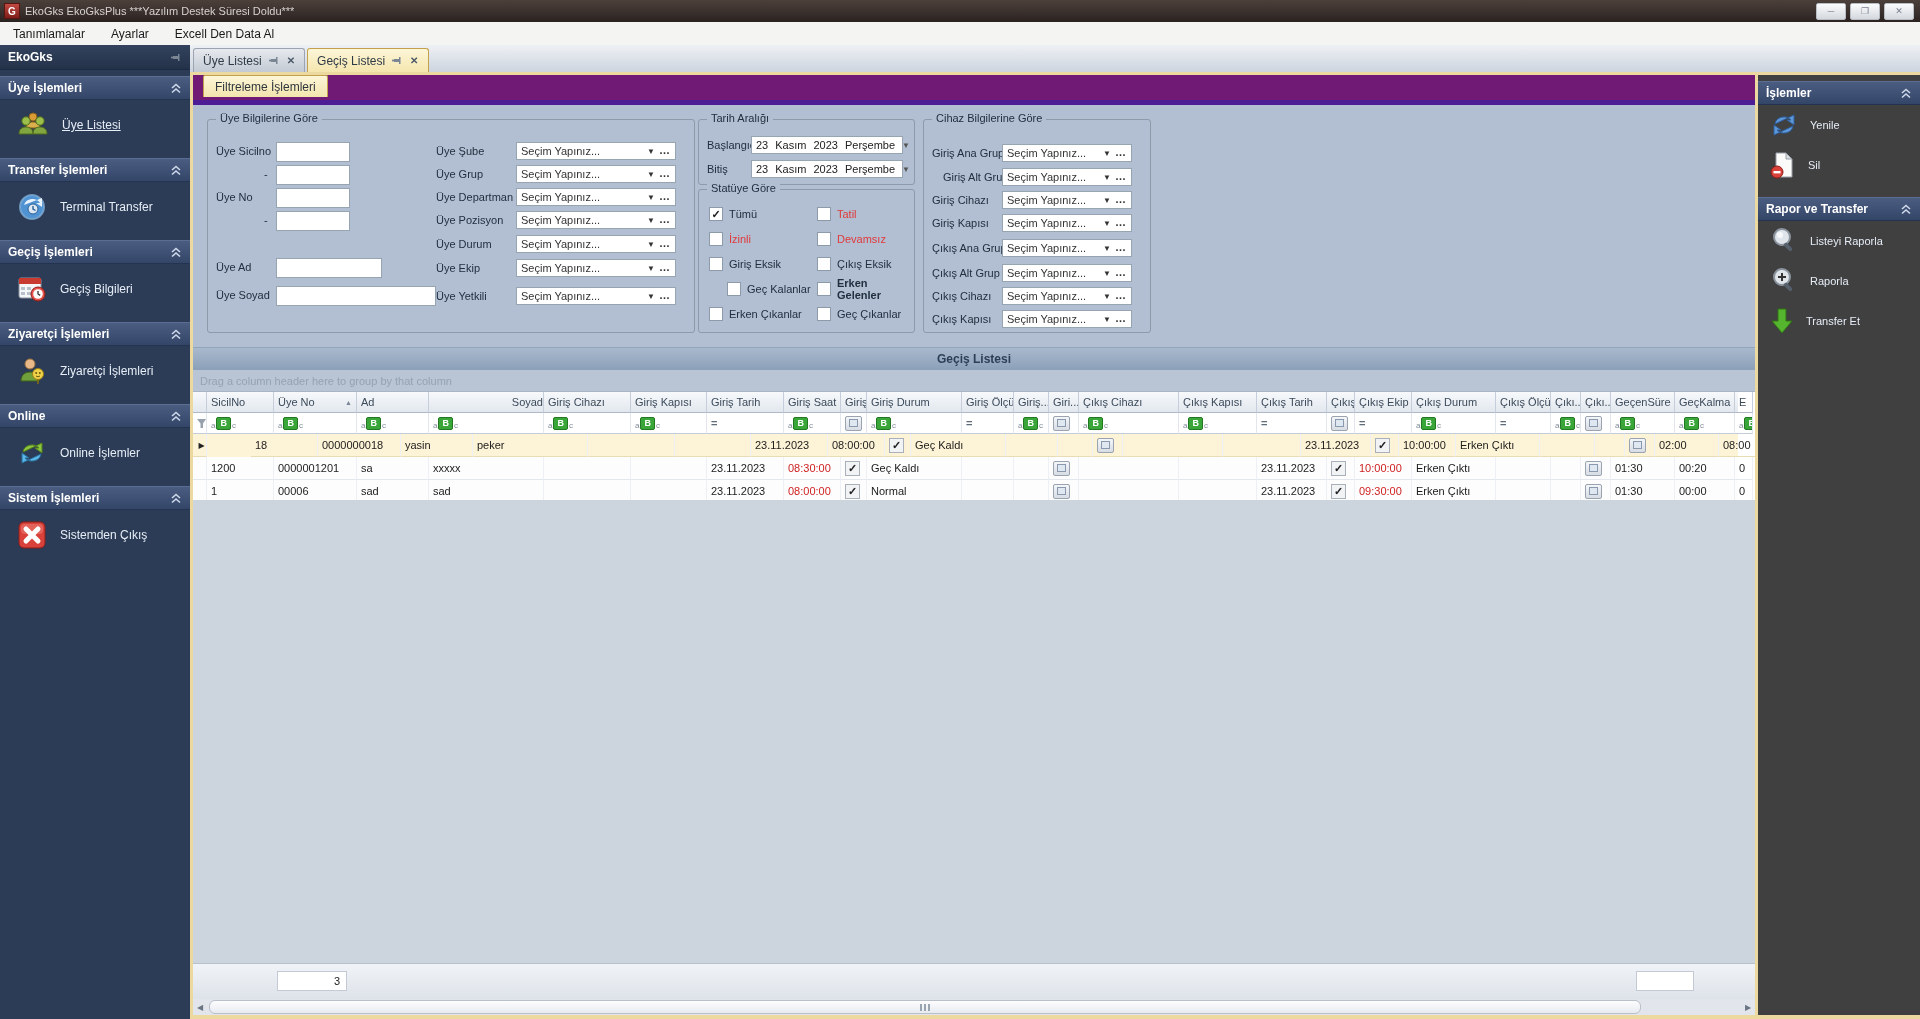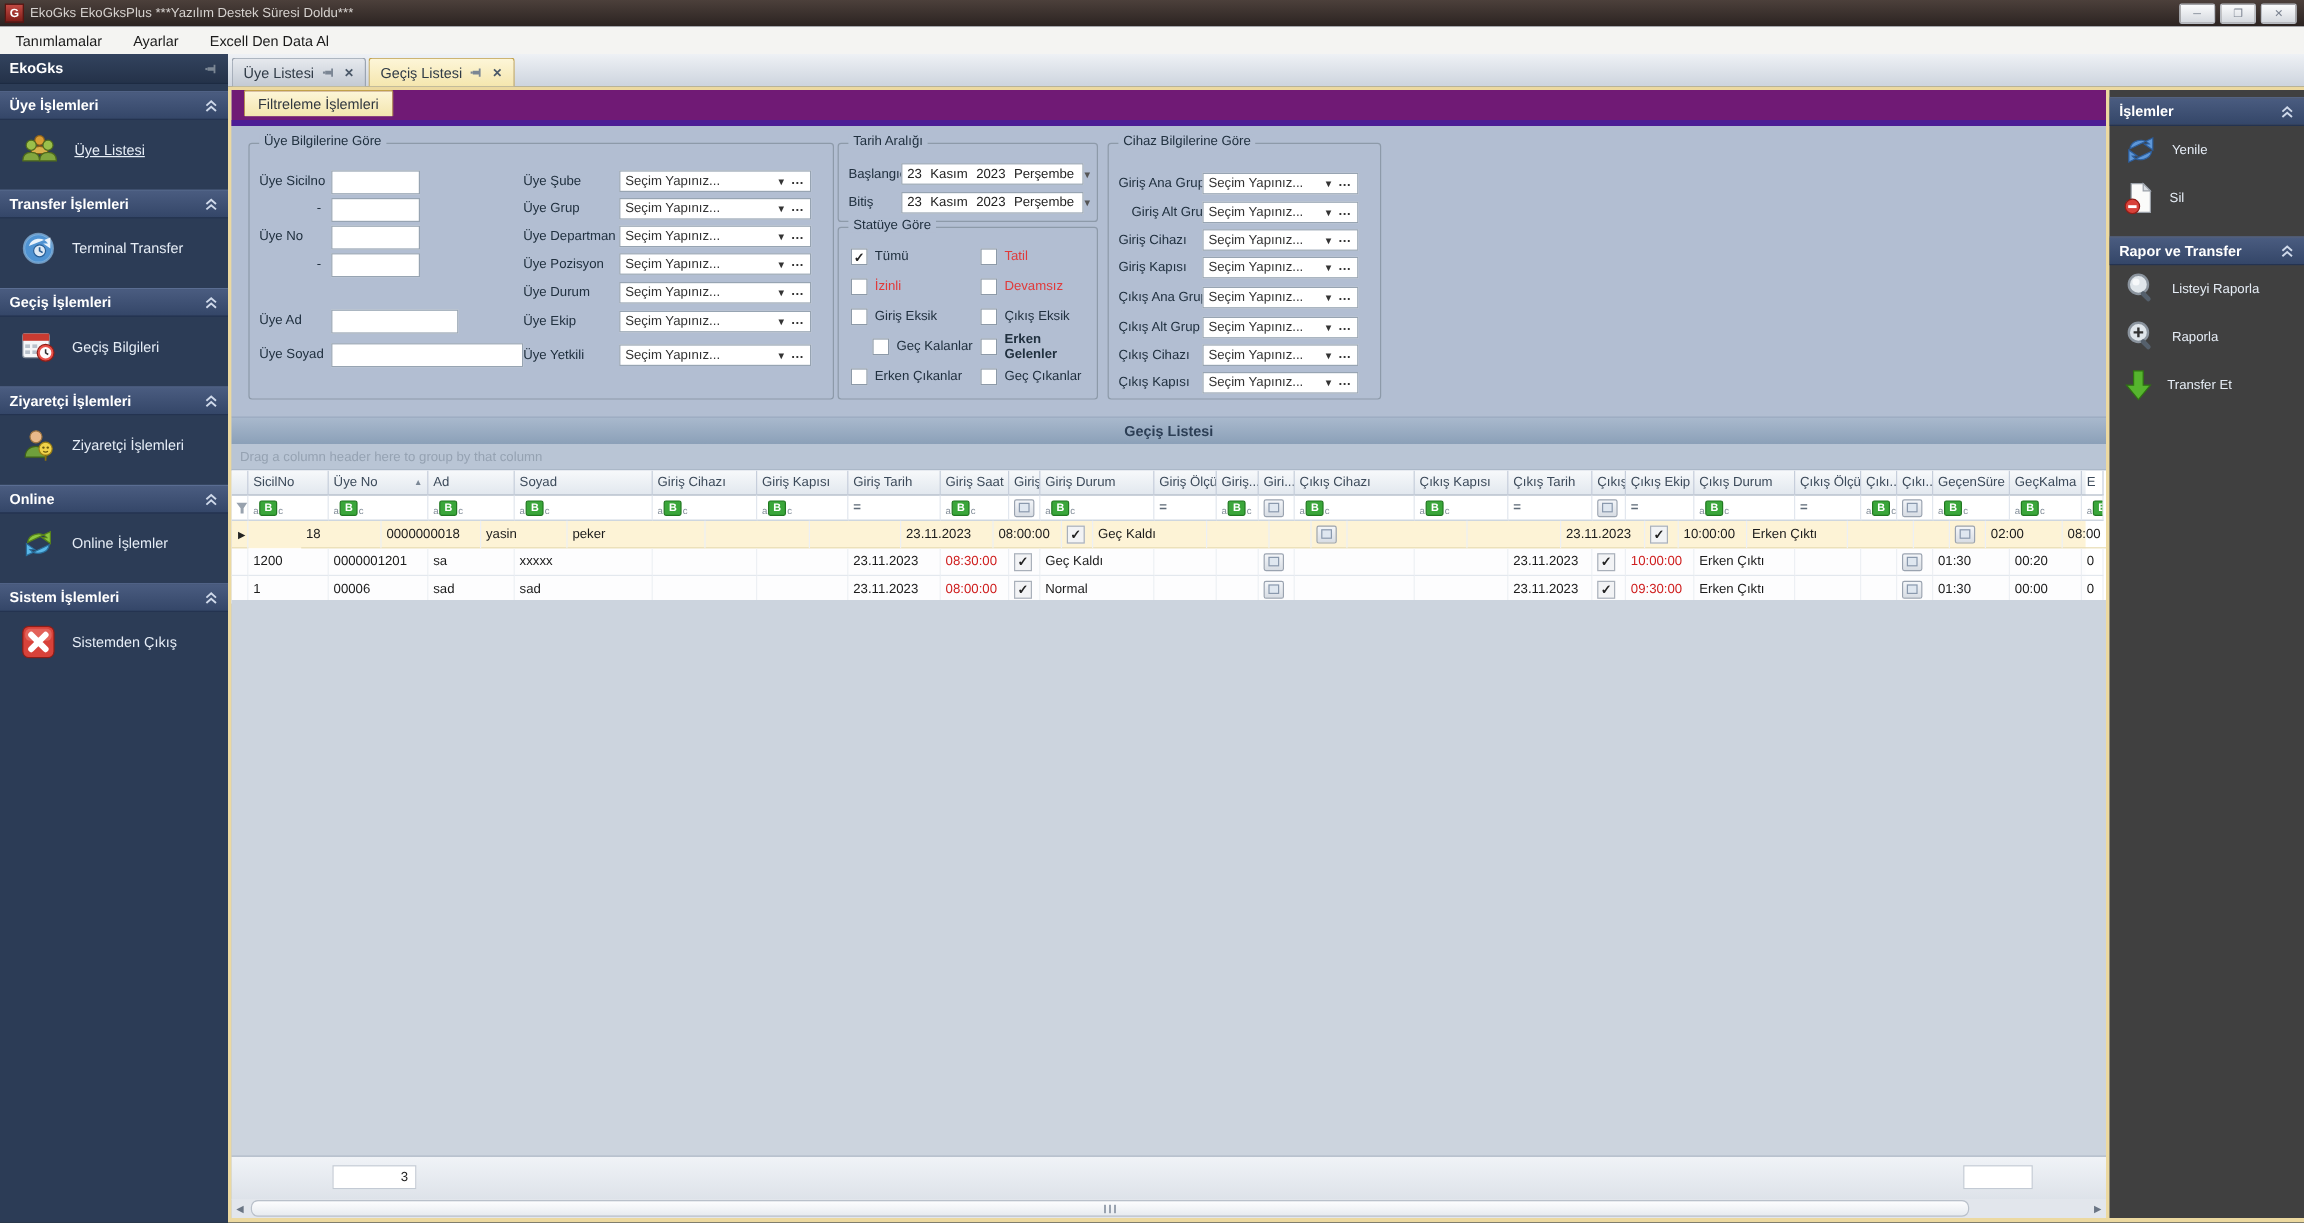--- a/index.html
+++ b/index.html
@@ -491,21 +491,21 @@
           <span class="g-c " style="width: 67px;">
             <span>SicilNo</span>
           </span>
           <span class="g-c " style="width: 83px;">
             <span>Üye No</span>
             <span class="sort">▲</span>
           </span>
           <span class="g-c " style="width: 72px;">
             <span>Ad</span>
           </span>
-          <span class="g-c " style="width: 115px;">
+          <span class="g-c " style="width: 115px; justify-content: flex-end;">
             <span>Soyad</span>
           </span>
           <span class="g-c " style="width: 87px;">
             <span>Giriş Cihazı</span>
           </span>
           <span class="g-c " style="width: 76px;">
             <span>Giriş Kapısı</span>
           </span>
           <span class="g-c " style="width: 77px;">
             <span>Giriş Tarih</span>

